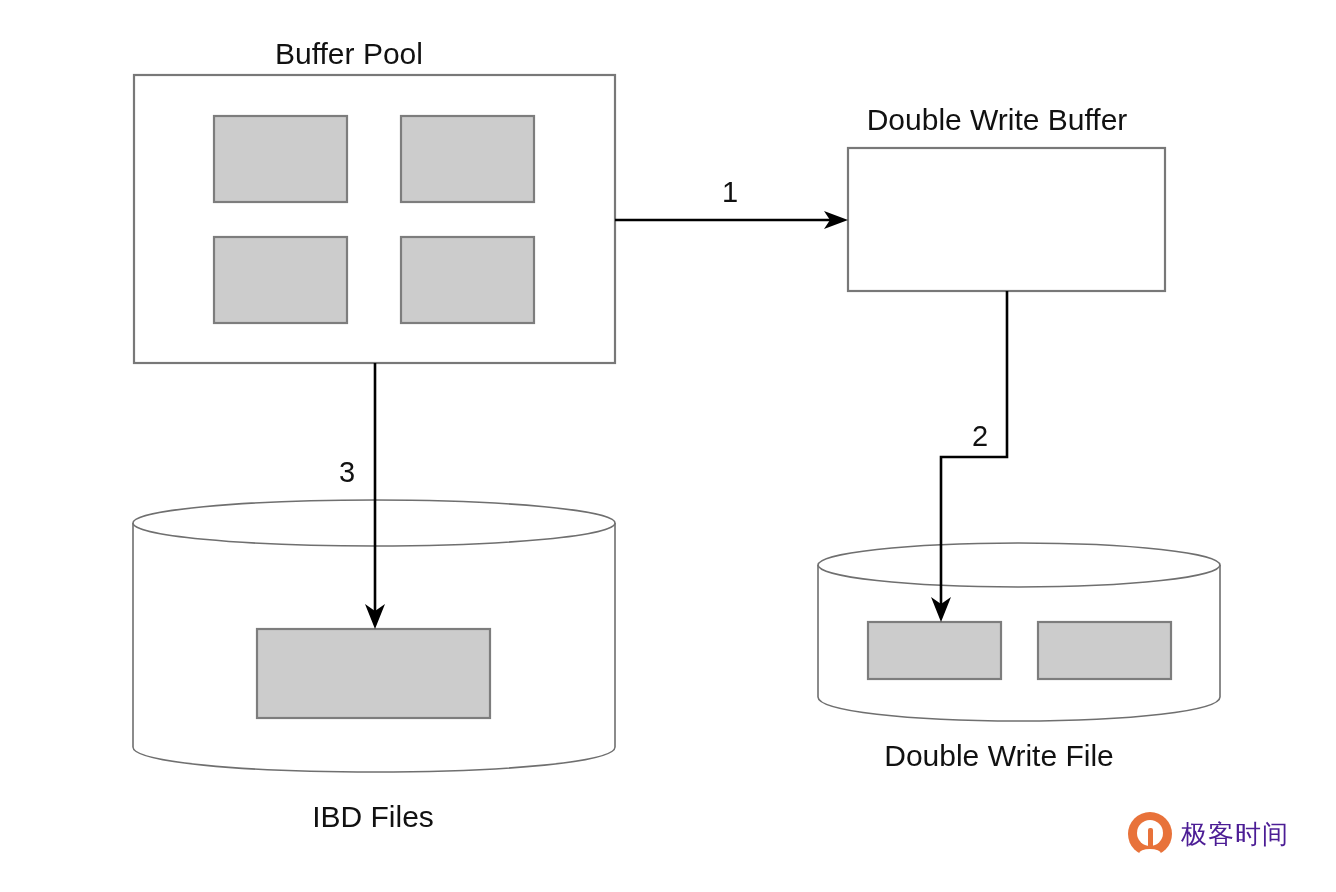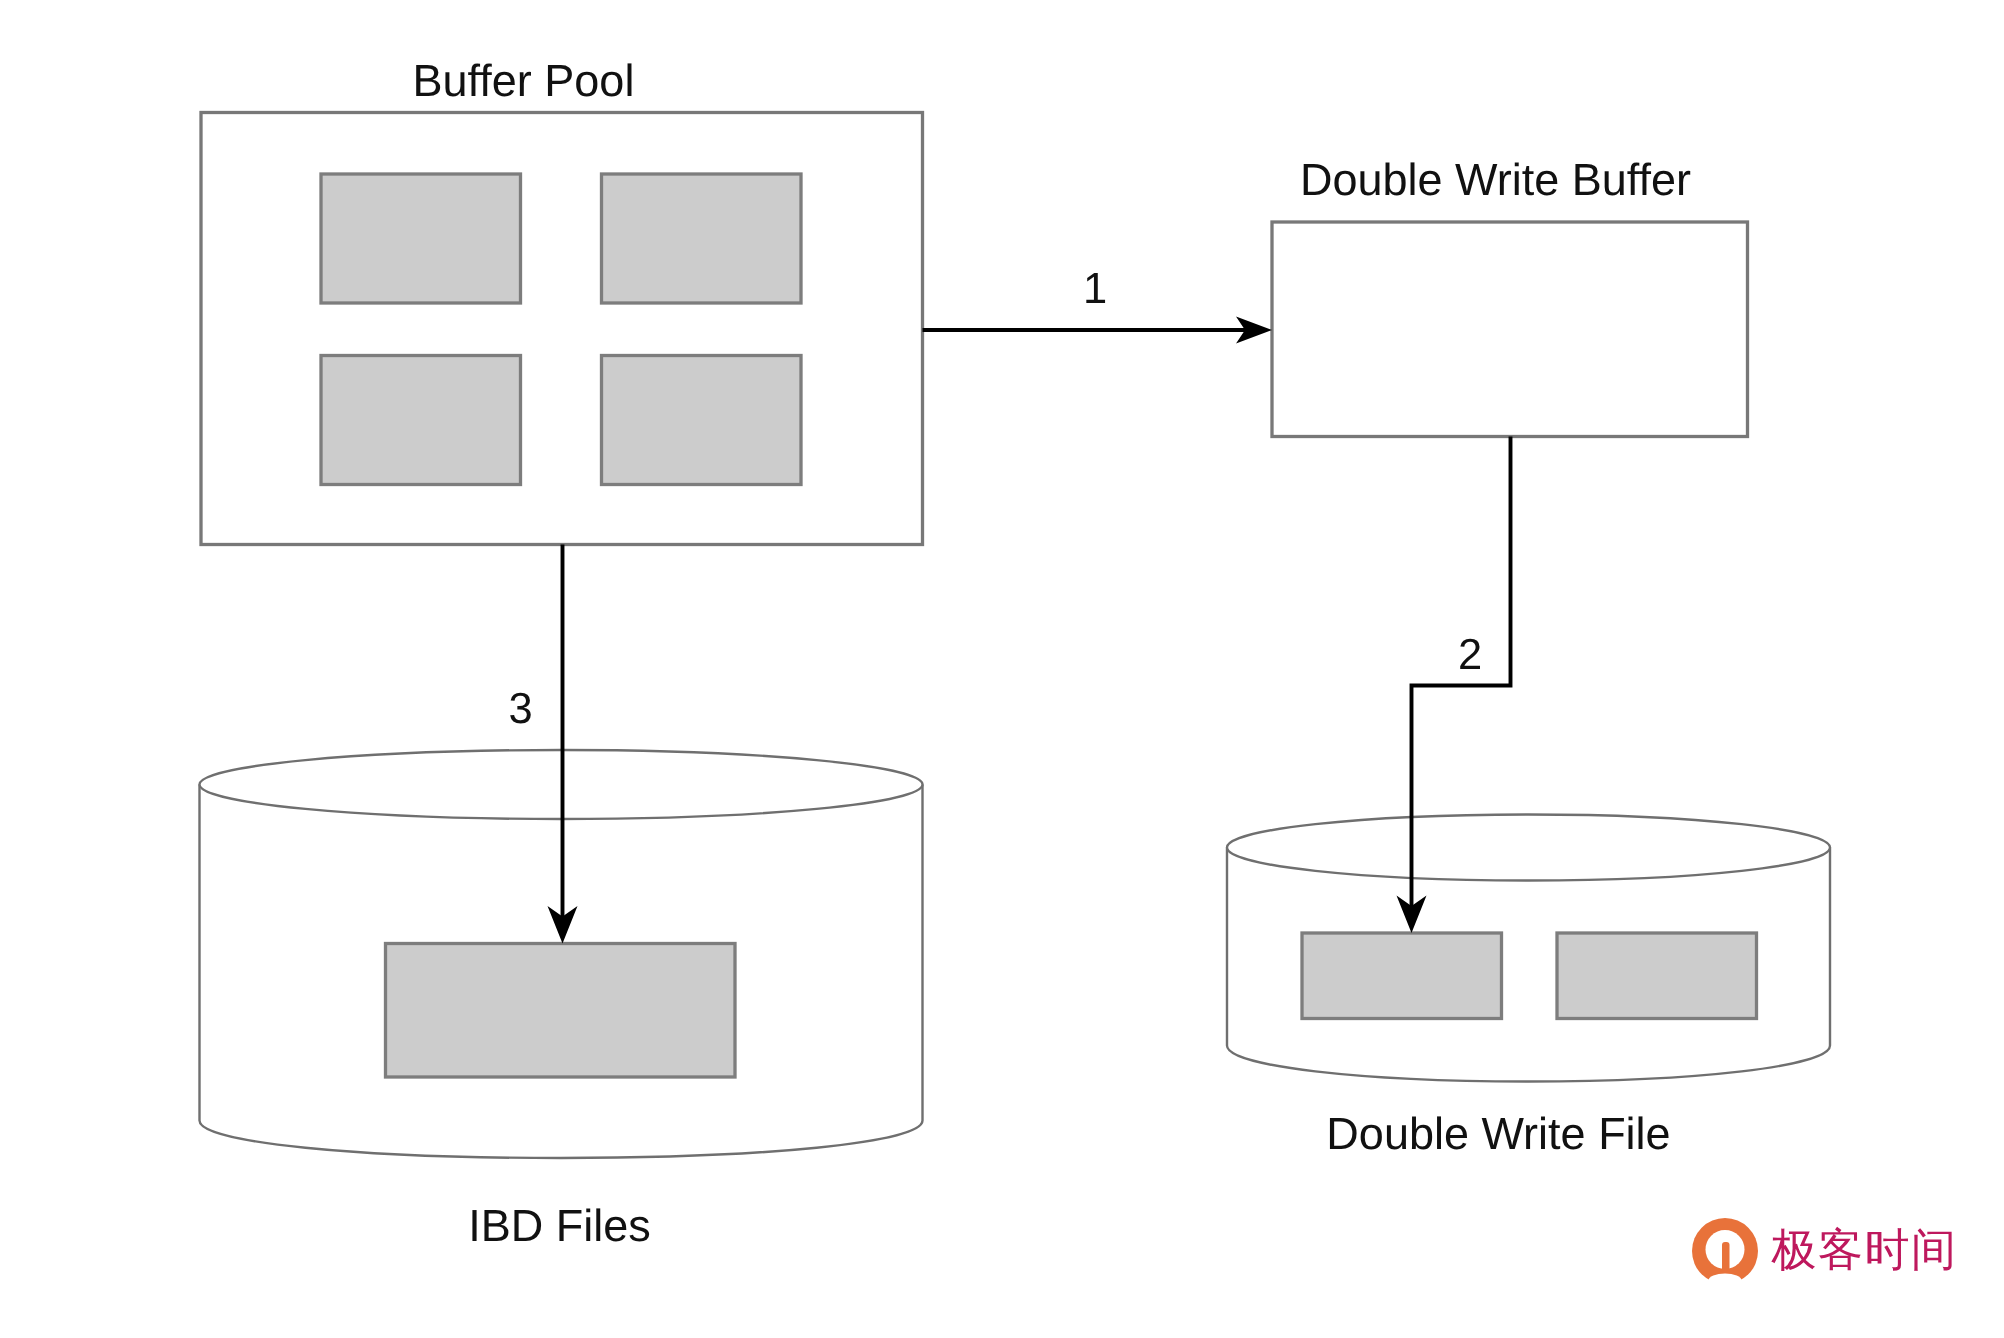--- a/index.html
+++ b/index.html
@@ -115,23 +115,23 @@
     position: absolute;
     left: 11px;
     top: 37px;
     width: 22px;
     height: 9px;
     background: #ffffff;
     border-radius: 50% 50% 0 0;
   }
   #watermark .wm-text {
     font-family: "DejaVu Sans", "Liberation Sans", sans-serif;
-    font-size: 30px;
+    font-size: 26px;
     letter-spacing: 1px;
-    color: #be185d;
+    color: #4c1d95;
     line-height: 1;
     white-space: nowrap;
   }
 </style>
 </head>
 <body>
 
 <div id="diagram-root">
   <svg class="diagram" viewBox="0 0 1336 892" xmlns="http://www.w3.org/2000/svg">
 

